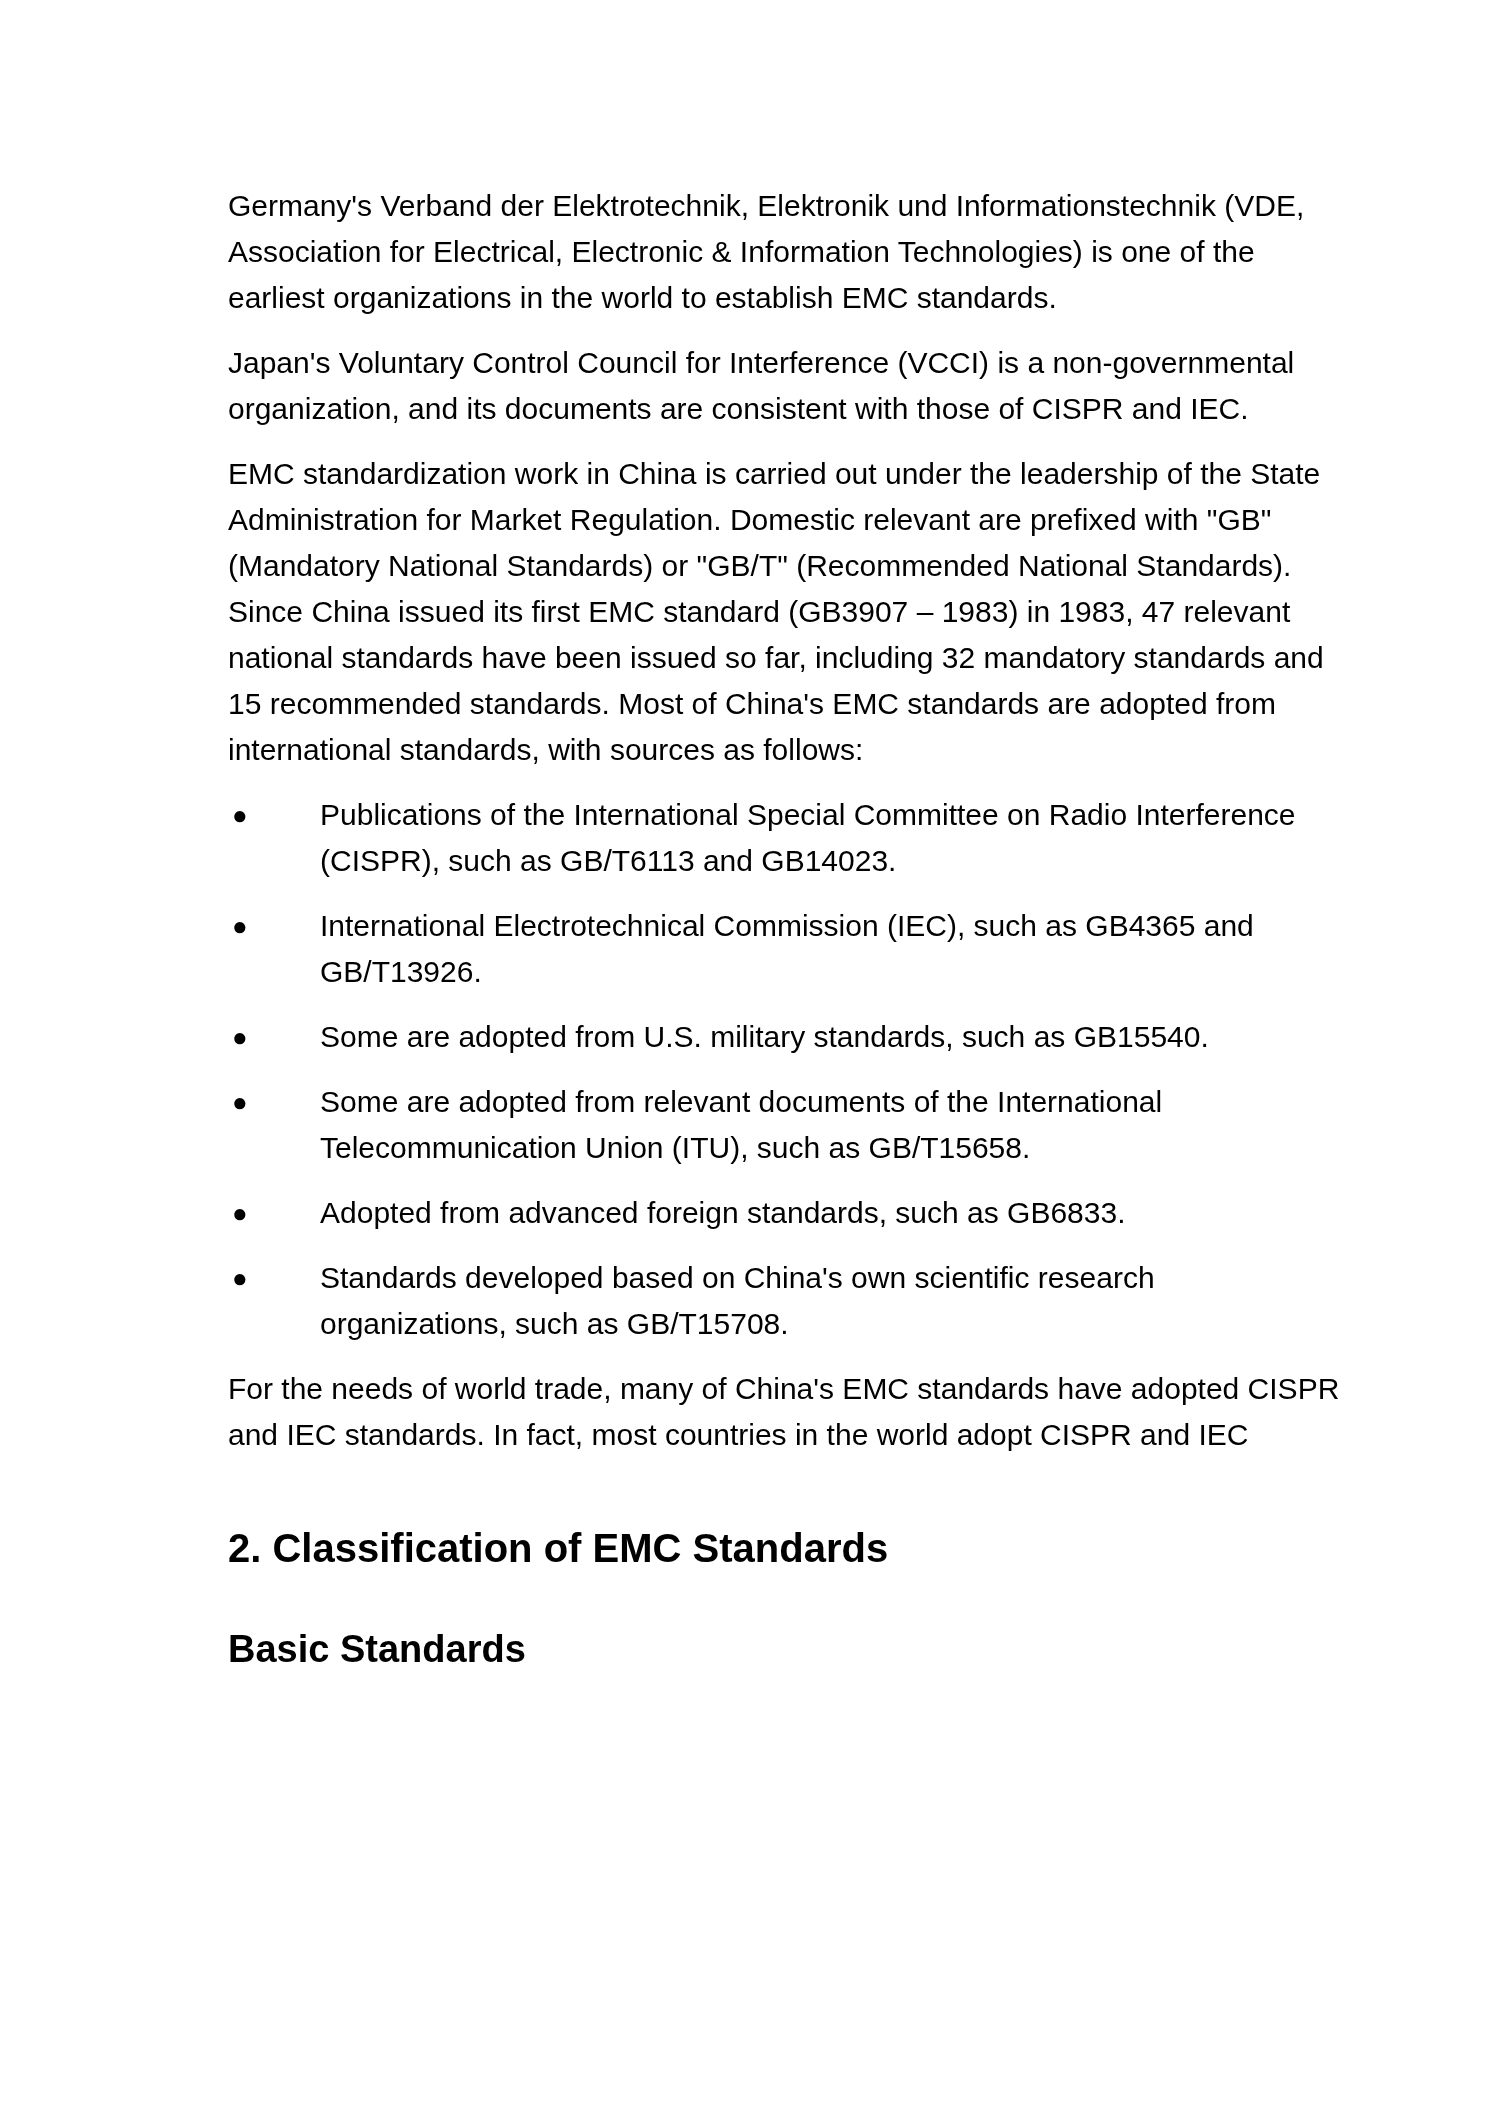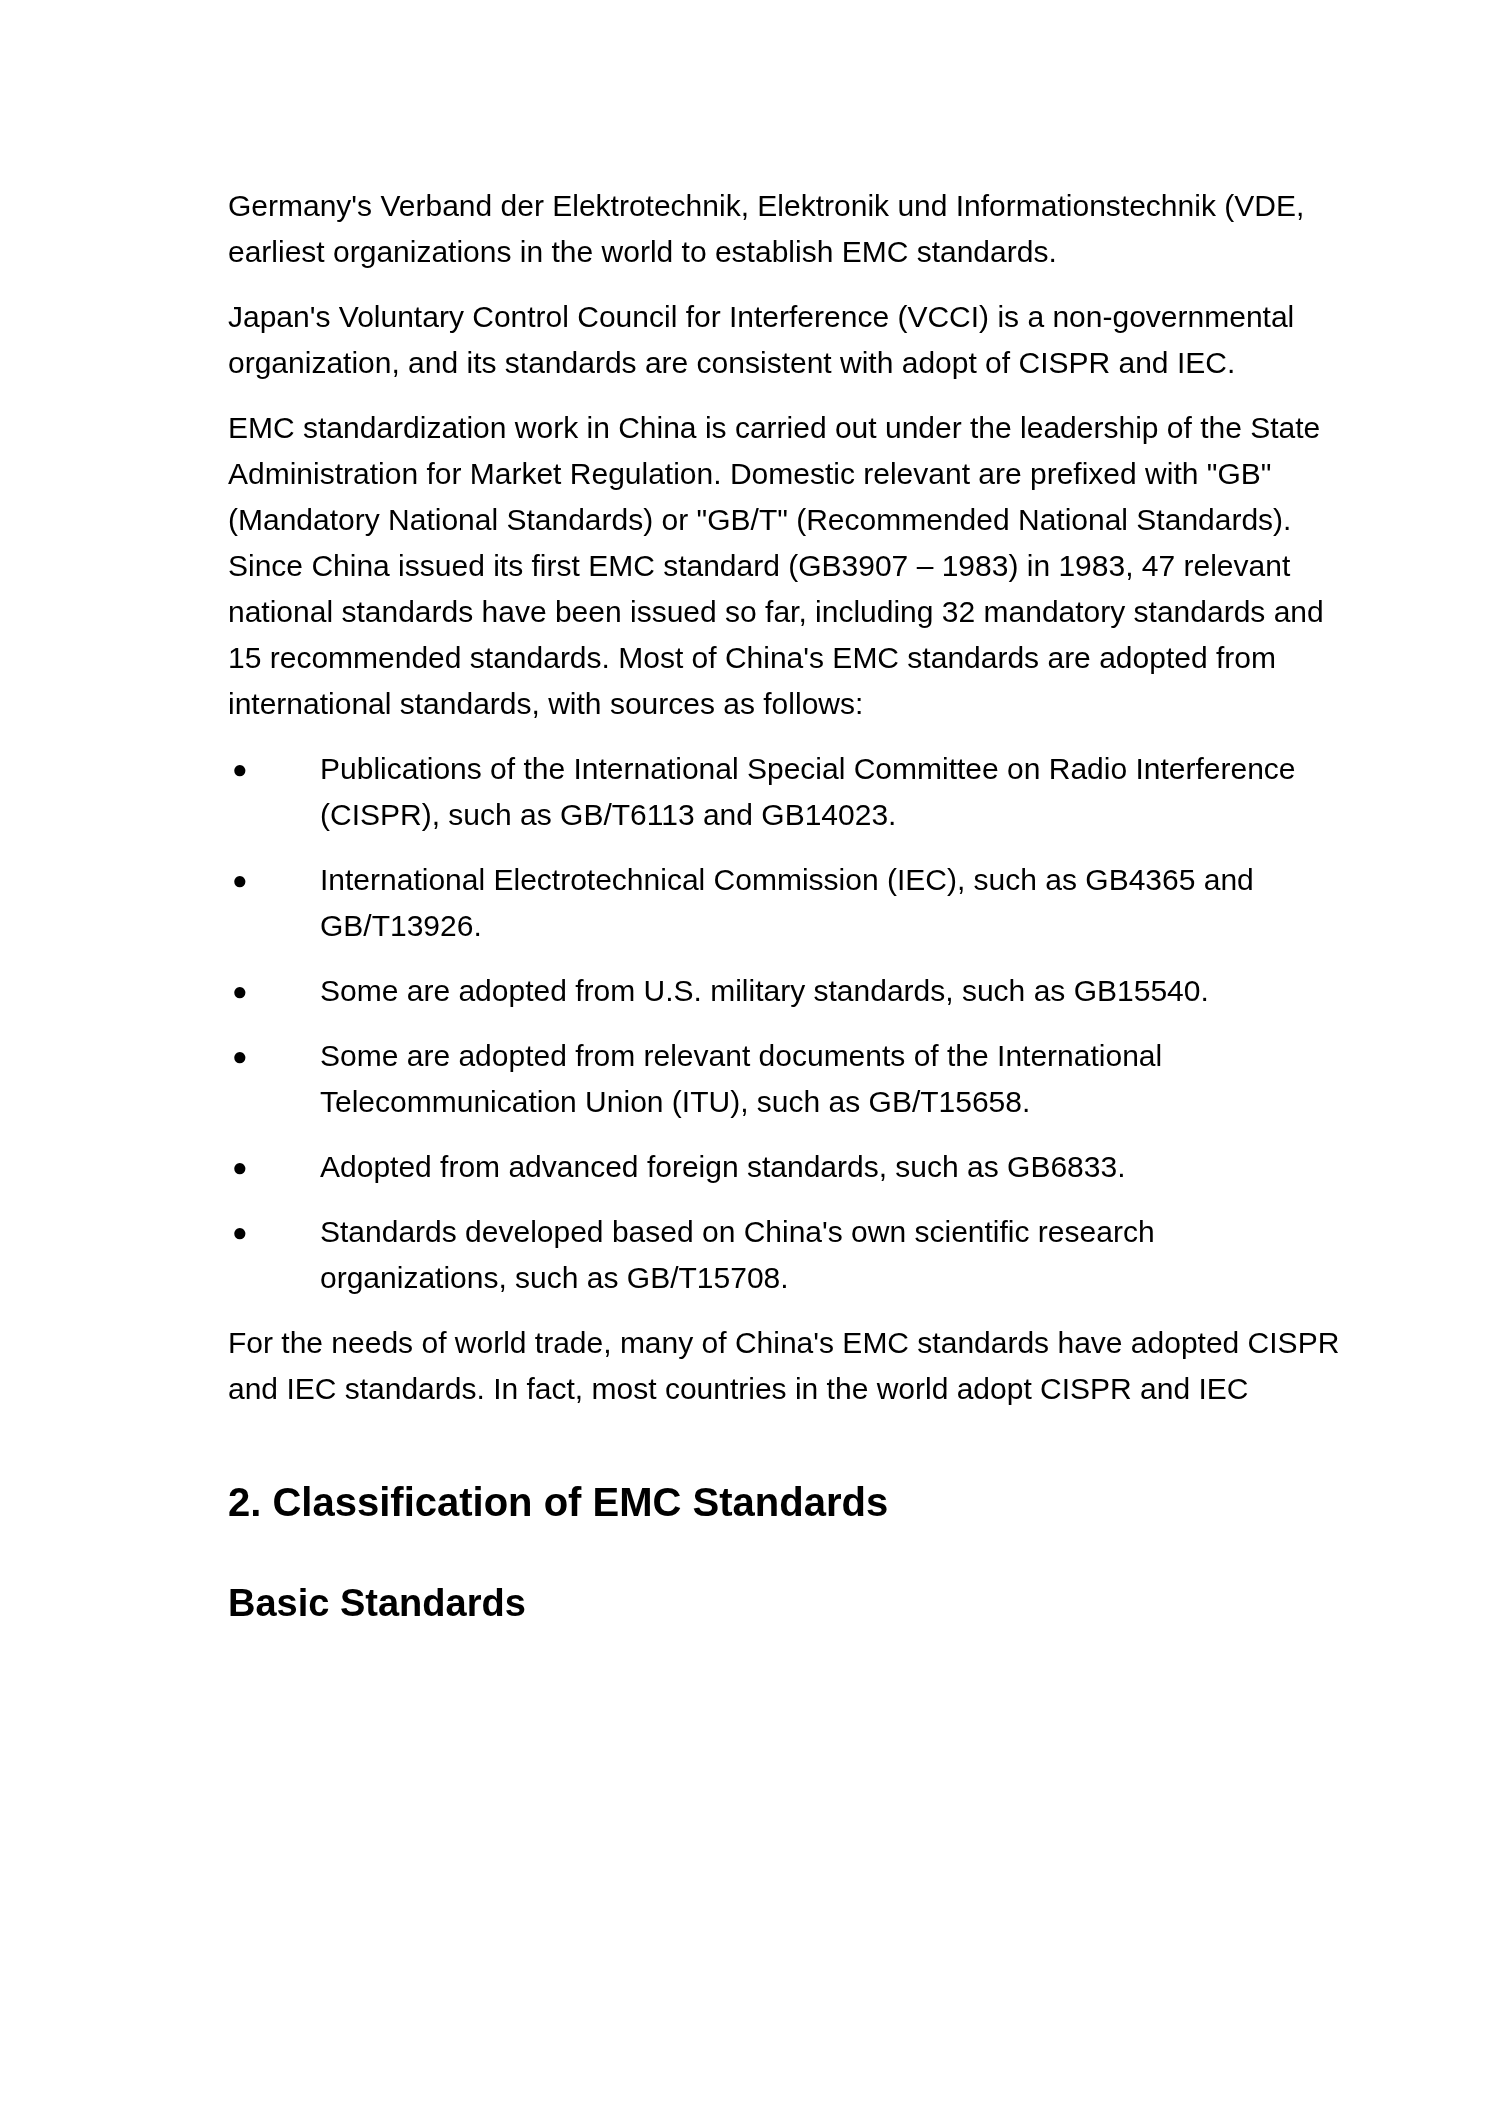--- a/index.html
+++ b/index.html
@@ -58,26 +58,27 @@
   }
 </style>
 </head>
 <body>
 
 <div class="page">
   <div class="doc">
 
     <p class="para">
       <span class="line">Germany's Verband der Elektrotechnik, Elektronik und Informationstechnik (VDE,</span>
+      <span class="line">Association for Electrical, Electronic &amp; Information Technologies) is one of the</span>
       <span class="line">earliest organizations in the world to establish EMC standards.</span>
     </p>
 
     <p class="para">
       <span class="line">Japan's Voluntary Control Council for Interference (VCCI) is a non-governmental</span>
-      <span class="line">organization, and its standards are consistent with adopt of CISPR and IEC.</span>
+      <span class="line">organization, and its documents are consistent with those of CISPR and IEC.</span>
     </p>
 
     <p class="para">
       <span class="line">EMC standardization work in China is carried out under the leadership of the State</span>
       <span class="line">Administration for Market Regulation. Domestic relevant are prefixed with "GB"</span>
       <span class="line">(Mandatory National Standards) or "GB/T" (Recommended National Standards).</span>
       <span class="line">Since China issued its first EMC standard (GB3907 – 1983) in 1983, 47 relevant</span>
       <span class="line">national standards have been issued so far, including 32 mandatory standards and</span>
       <span class="line">15 recommended standards. Most of China's EMC standards are adopted from</span>
       <span class="line">international standards, with sources as follows:</span>

